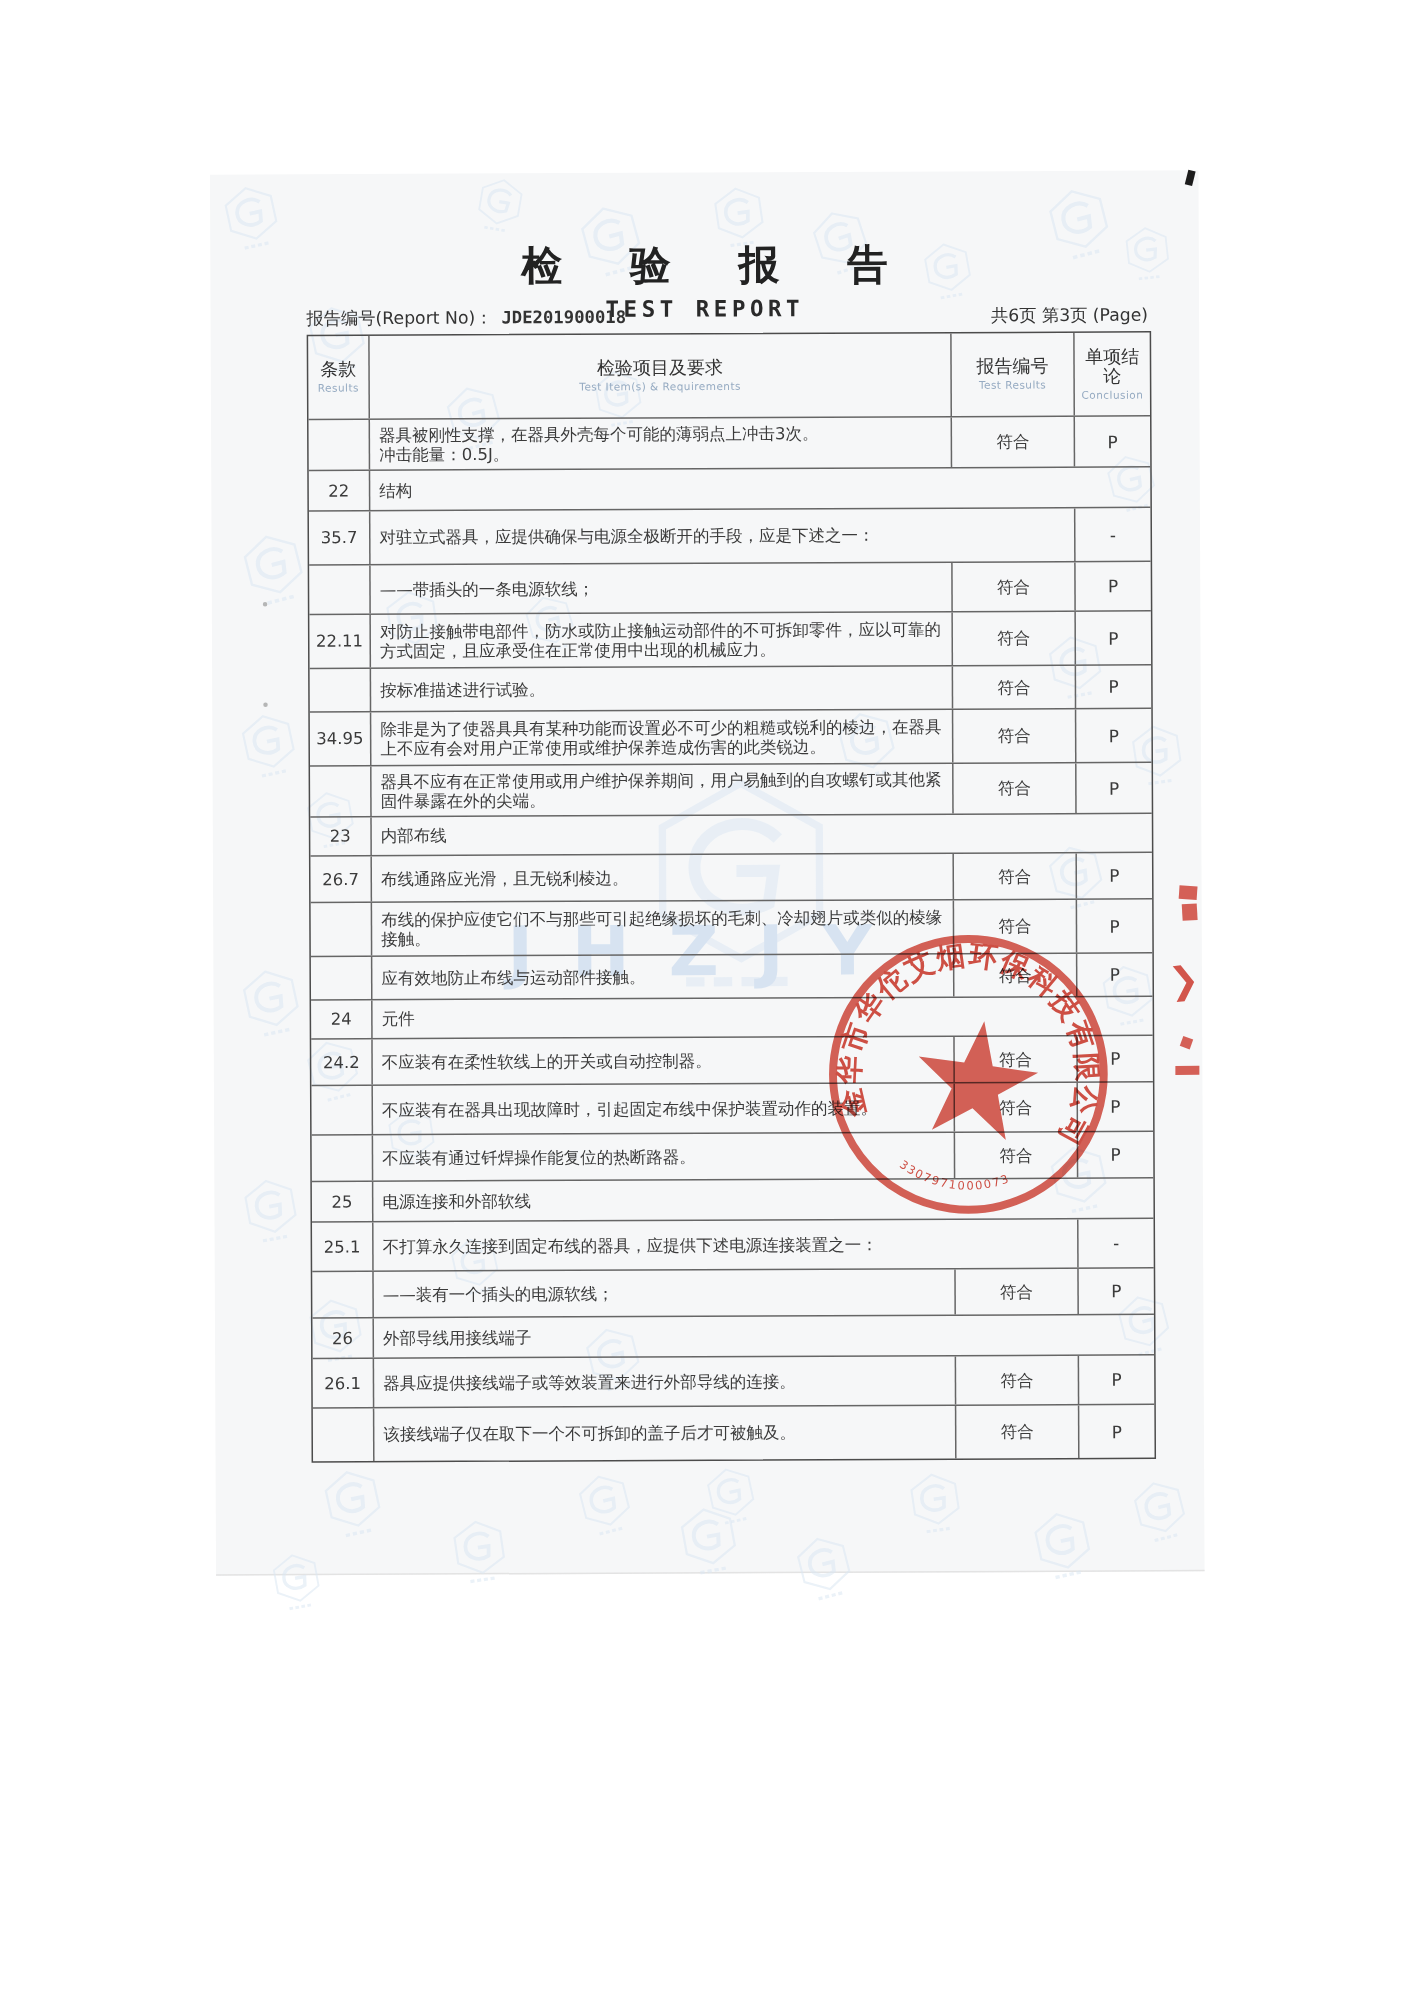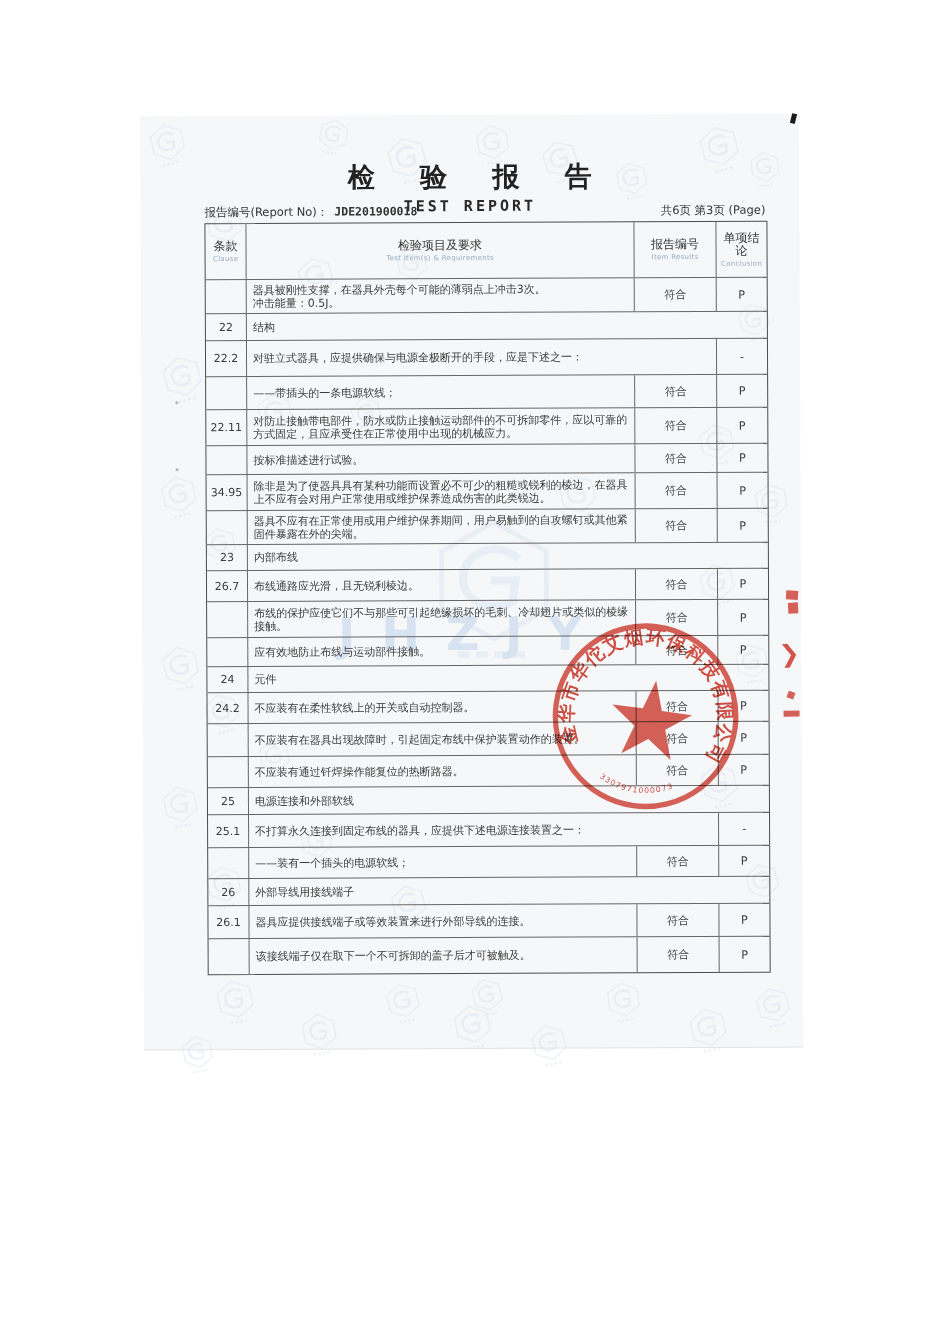--- a/index.html
+++ b/index.html
@@ -362,50 +362,50 @@
     <div>
       <span>报告编号(Report No)：</span><span class="num">JDE201900018</span>
     </div>
     <div>共6页 第3页 (Page)</div>
   </div>
 
   <div class="report-table" id="report-table">
     <div class="t-head">
       <div class="cell hc br">
         <div class="hzh">条款</div>
-        <div class="hen">Clause</div>
+        <div class="hen">Results</div>
       </div>
       <div class="cell hc br">
         <div class="hzh">检验项目及要求</div>
         <div class="hen">Test Item(s) &amp; Requirements</div>
       </div>
       <div class="cell hc br">
         <div class="hzh">报告编号</div>
-        <div class="hen">Item Results</div>
+        <div class="hen">Test Results</div>
       </div>
       <div class="cell hc">
         <div class="hzh">单项结
 论</div>
         <div class="hen">Conclusion</div>
       </div>
     </div>
     <div id="table-body">
         <div class="t-row" style="height: 34px;">
           <div class="cell c-clause br"></div>
           <div class="cell c-desc br">器具被刚性支撑，在器具外壳每个可能的薄弱点上冲击3次。
 冲击能量：0.5J。</div>
           <div class="cell c-res br">符合</div>
           <div class="cell c-con">P</div>
         </div>
         <div class="t-row" style="height: 27px;">
           <div class="cell c-clause br">22</div>
           <div class="cell c-desc span-all">结构</div>
         </div>
         <div class="t-row" style="height: 36px;">
-          <div class="cell c-clause br">22.2</div>
+          <div class="cell c-clause br">35.7</div>
           <div class="cell c-desc span-res br">对驻立式器具，应提供确保与电源全极断开的手段，应是下述之一：</div>
           <div class="cell c-con">-</div>
         </div>
         <div class="t-row" style="height: 33px;">
           <div class="cell c-clause br"></div>
           <div class="cell c-desc br">——带插头的一条电源软线；</div>
           <div class="cell c-res br">符合</div>
           <div class="cell c-con">P</div>
         </div>
         <div class="t-row" style="height: 36px;">

